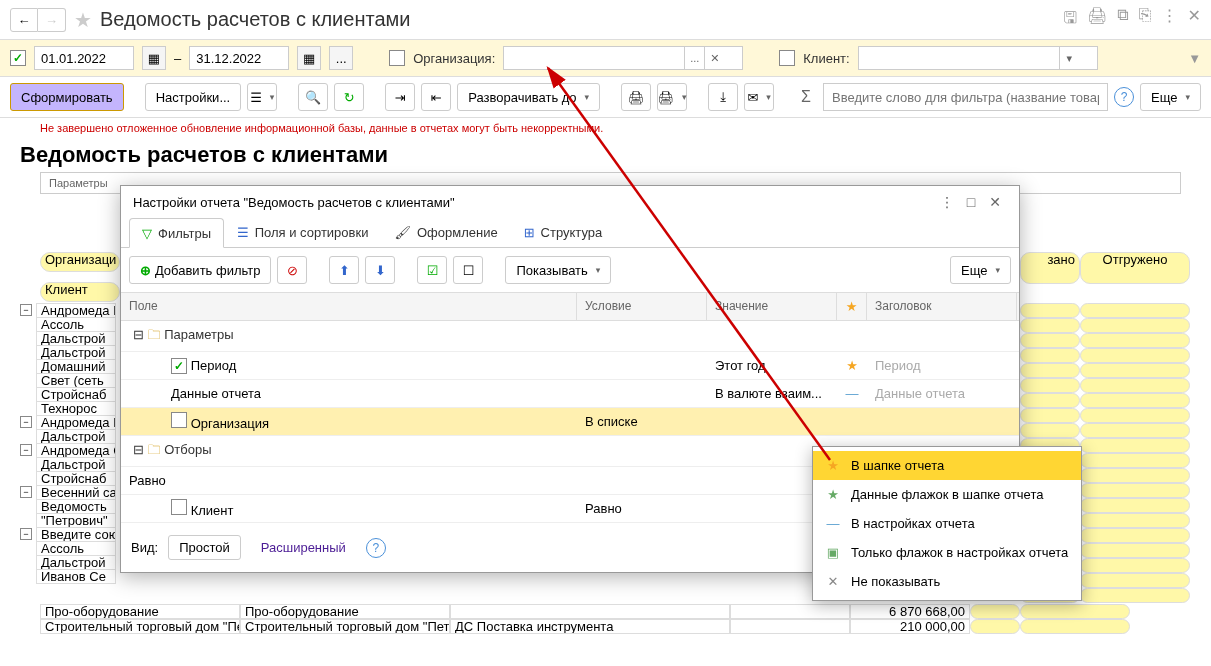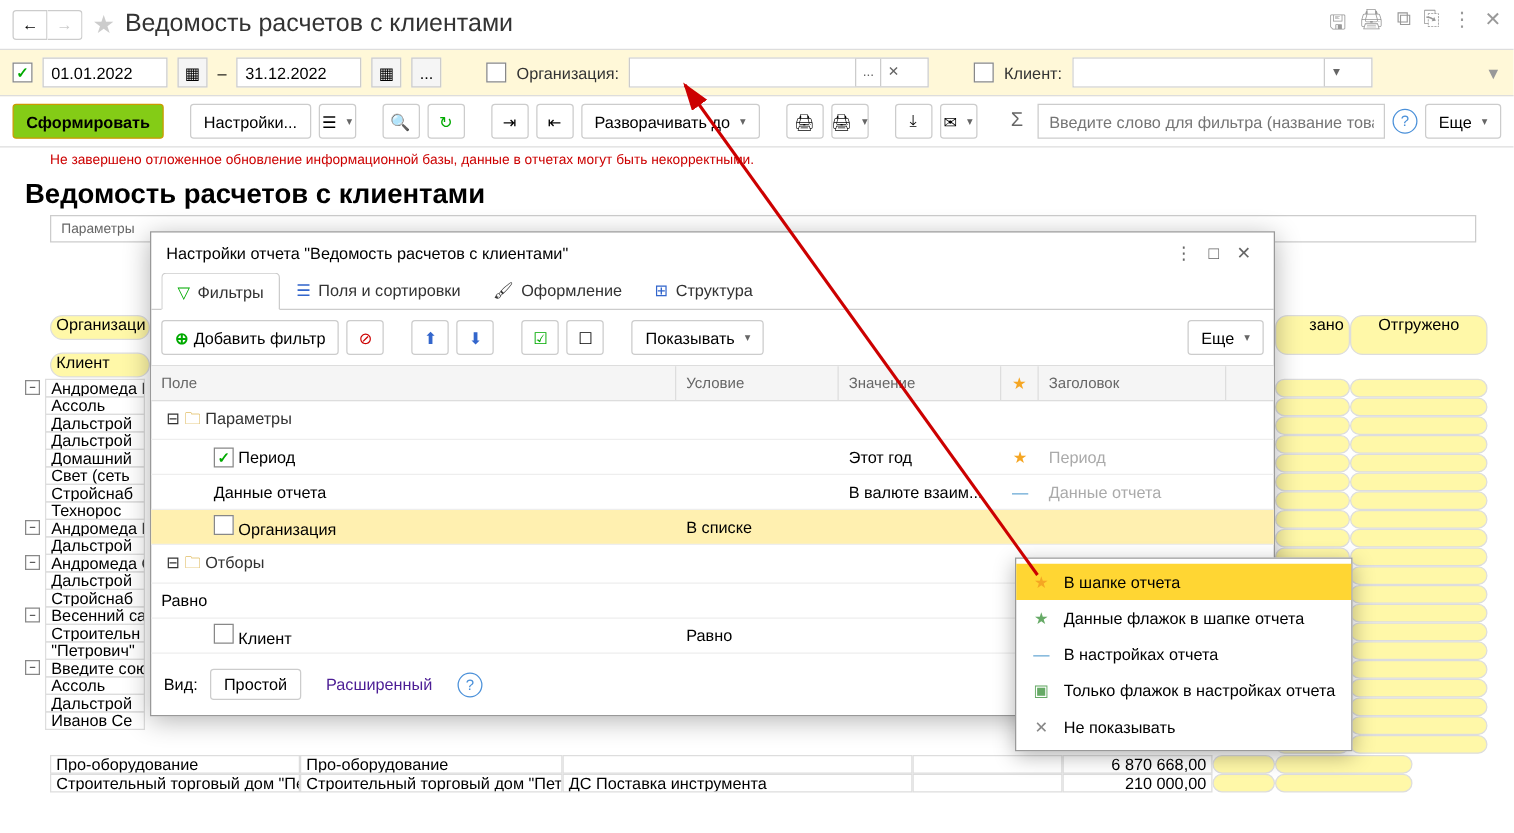--- a/index.html
+++ b/index.html
@@ -16,21 +16,21 @@
 .checkbox { width: 16px; height: 16px; border: 1px solid #888; background: #fff; display: inline-flex; align-items: center; justify-content: center; }
 .checkbox.checked::after { content: "✓"; color: #0a0; font-weight: bold; font-size: 12px; }
 .date-input { width: 100px; height: 24px; border: 1px solid #ccc; padding: 0 6px; background: #fff; }
 .cal-btn, .small-btn { width: 24px; height: 24px; border: 1px solid #ccc; background: #f5f5f5; cursor: pointer; display: inline-flex; align-items: center; justify-content: center; }
 .lbl { color: #333; }
 .combo { display: flex; align-items: center; border: 1px solid #ccc; background: #fff; height: 24px; }
 .combo input { border: none; outline: none; padding: 0 6px; height: 22px; }
 .combo .btn-x, .combo .btn-dots, .combo .btn-dd { width: 20px; text-align: center; border-left: 1px solid #ccc; cursor: pointer; color: #666; font-size: 11px; line-height: 22px; }
 .toolbar { padding: 6px 10px; display: flex; align-items: center; gap: 6px; border-bottom: 1px solid #ddd; }
 .btn { height: 28px; border: 1px solid #ccc; background: #fff; padding: 0 10px; cursor: pointer; display: inline-flex; align-items: center; gap: 4px; border-radius: 3px; }
-.btn.primary { background: #84cc16; border-color: #cc9900; font-weight: bold; }
+.btn.primary { background: #c4b5fd; border-color: #cc9900; font-weight: normal; }
 .btn.icon-only { padding: 0; width: 30px; justify-content: center; }
 .btn .dd { font-size: 9px; color: #666; margin-left: 4px; }
 .sep { width: 1px; height: 24px; background: transparent; margin: 0 4px; }
 .search-box { flex: 1; height: 28px; border: 1px solid #ccc; padding: 0 8px; color: #999; }
 .help-circle { width: 20px; height: 20px; border-radius: 50%; border: 1px solid #4a90d9; color: #4a90d9; display: inline-flex; align-items: center; justify-content: center; font-size: 12px; cursor: pointer; }
 .warning { color: #c00; font-size: 11px; padding: 4px 40px; }
 .report-title { font-size: 22px; font-weight: bold; margin: 4px 20px; }
 .bg-row { display: flex; height: 14px; align-items: center; }
 .bg-cell { padding: 0 4px; overflow: hidden; white-space: nowrap; border: 1px solid #ddd; height: 15px; line-height: 14px; }
 .tree-box { width: 12px; height: 12px; border: 1px solid #888; display: inline-flex; align-items: center; justify-content: center; font-size: 9px; line-height: 1; margin-right: 4px; }
@@ -46,21 +46,21 @@
 .tab-icon-green { color: #0a0; }
 .tab-icon-blue { color: #36c; }
 .modal-toolbar { padding: 8px; display: flex; align-items: center; gap: 6px; }
 .grid { border-top: 1px solid #ddd; }
 .grid-hdr { display: flex; background: #f5f5f5; border-bottom: 1px solid #ddd; }
 .grid-hdr > div { padding: 6px 8px; border-right: 1px solid #ddd; color: #666; font-size: 12px; }
 .grid-row { display: flex; border-bottom: 1px solid #eee; align-items: center; min-height: 28px; }
 .grid-row > div { padding: 4px 8px; }
 .grid-row.group { color: #333; }
 .grid-row.sel { background: #fff0b0; }
-.col-field { width: 420px; }
+.col-field { width: 456px; }
 .col-cond { width: 130px; }
 .col-val { width: 130px; }
 .col-star { width: 30px; text-align: center; }
 .col-hdr { width: 150px; }
 .folder-icon { color: #d4a020; }
 .star-on { color: #f5a623; }
 .modal-footer { padding: 10px; display: flex; align-items: center; gap: 10px; }
 .view-btn { border: 1px solid #ccc; padding: 4px 10px; cursor: pointer; border-radius: 3px; }
 .view-btn.link { border: none; color: #4c1d95; }
 .btn-close { background: #ffd633; border: 1px solid #cc9900; padding: 6px 14px; font-weight: bold; border-radius: 3px; margin-left: auto; }
@@ -220,21 +220,21 @@
     <div class="bg-row">
       <span style="width:16px;display:inline-block"></span>
       <span class="bg-cell" style="width:80px">Стройснаб</span>
     </div>
     <div class="bg-row">
       <span class="tree-box">−</span>
       <span class="bg-cell" style="width:80px">Весенний сад</span>
     </div>
     <div class="bg-row">
       <span style="width:16px;display:inline-block"></span>
-      <span class="bg-cell" style="width:80px">Строительн</span>
+      <span class="bg-cell" style="width:80px">Ведомость</span>
     </div>
     <div class="bg-row">
       <span style="width:16px;display:inline-block"></span>
       <span class="bg-cell" style="width:80px">"Петрович"</span>
     </div>
     <div class="bg-row">
       <span class="tree-box">−</span>
       <span class="bg-cell" style="width:80px">Введите сою</span>
     </div>
     <div class="bg-row">

